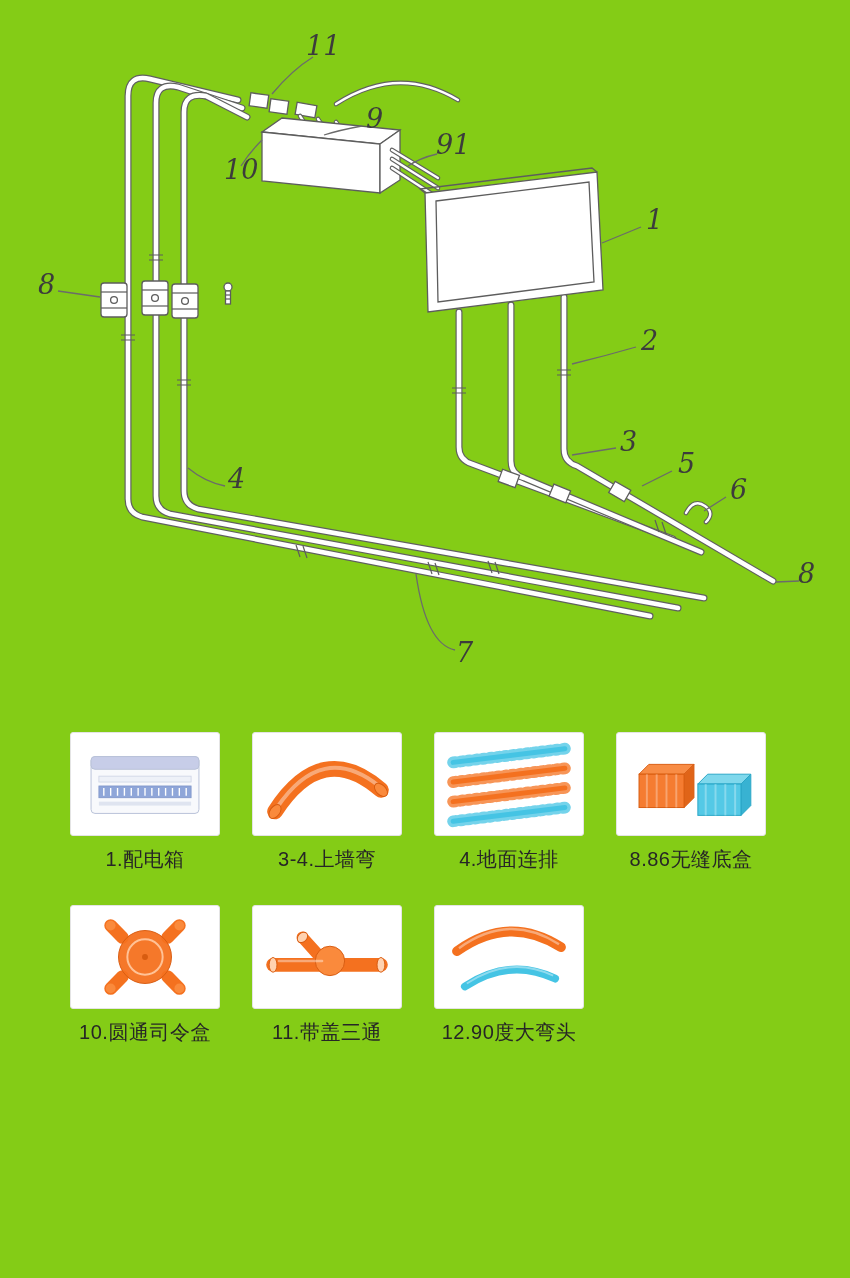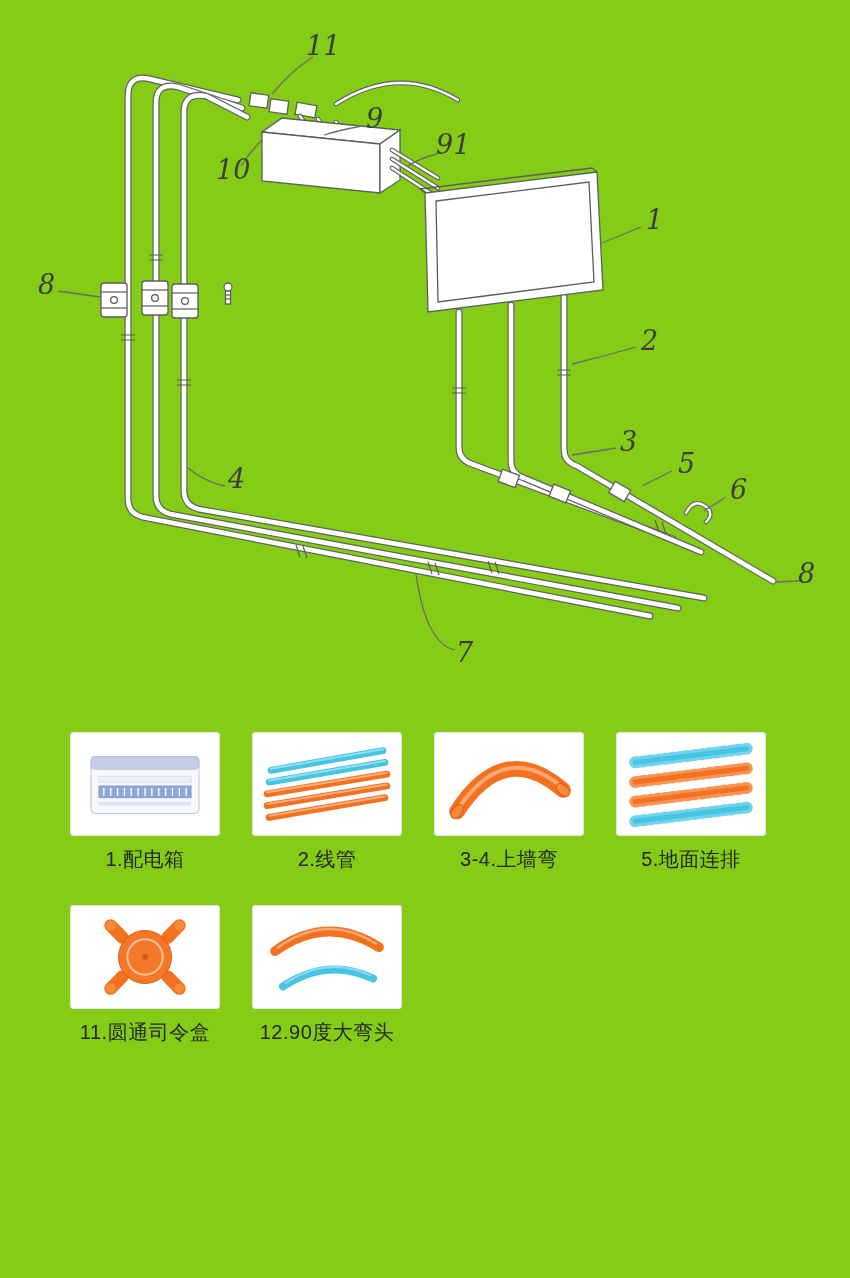--- a/index.html
+++ b/index.html
@@ -147,21 +147,21 @@
         <path d="M726,497 L704,511"></path>
         <path d="M225,486 Q205,482 188,468"></path>
         <path d="M799,581 L776,582"></path>
         <path d="M455,650 Q426,644 416,574"></path>
       </g>
     </svg>
 
     <span class="callout" style="left:306px;top:32px">11</span>
     <span class="callout" style="left:366px;top:105px">9</span>
     <span class="callout" style="left:436px;top:131px">91</span>
-    <span class="callout" style="left:216px;top:156px">10</span>
+    <span class="callout" style="left:224px;top:156px">10</span>
     <span class="callout" style="left:646px;top:206px">1</span>
     <span class="callout" style="left:38px;top:271px">8</span>
     <span class="callout" style="left:641px;top:327px">2</span>
     <span class="callout" style="left:620px;top:428px">3</span>
     <span class="callout" style="left:678px;top:450px">5</span>
     <span class="callout" style="left:730px;top:476px">6</span>
     <span class="callout" style="left:228px;top:465px">4</span>
     <span class="callout" style="left:798px;top:560px">8</span>
     <span class="callout" style="left:456px;top:639px">7</span>
   </div>
@@ -175,41 +175,20 @@
           <rect x="20" y="24" width="110" height="13" rx="4" fill="#c7cde8" stroke="#b9c2d8"></rect>
           <rect x="28" y="44" width="94" height="6" fill="#eef1f8" stroke="#ccd3e4" stroke-width="0.8"></rect>
           <rect x="28" y="54" width="94" height="12" fill="#8fa6d9" stroke="#7e95c8" stroke-width="0.8"></rect>
           <path d="M33,56V64 M40,56V64 M47,56V64 M54,56V64 M61,56V64 M68,56V64 M75,56V64 M82,56V64 M89,56V64 M96,56V64 M103,56V64 M110,56V64 M117,56V64" stroke="#fff" stroke-width="1.4"></path>
           <rect x="28" y="70" width="94" height="4" fill="#dfe4f0"></rect>
         </svg>
       </div>
       <figcaption class="cap">1.配电箱</figcaption>
     </figure>
 
-    <figure class="cell">
-      <div class="card">
-        <svg width="148" height="102" viewBox="0 0 150 104">
-          <g stroke-linecap="round" stroke-width="7" fill="none">
-            <line x1="18" y1="38" x2="132" y2="18" stroke="#45c4e4"></line>
-            <line x1="16" y1="50" x2="134" y2="30" stroke="#45c4e4"></line>
-            <line x1="14" y1="62" x2="136" y2="42" stroke="#f4711f"></line>
-            <line x1="14" y1="74" x2="136" y2="54" stroke="#f4711f"></line>
-            <line x1="16" y1="86" x2="134" y2="66" stroke="#f4711f"></line>
-          </g>
-          <g stroke="#ffffff" stroke-opacity="0.45" stroke-width="2" stroke-linecap="round">
-            <line x1="18" y1="36.5" x2="132" y2="16.5"></line>
-            <line x1="16" y1="48.5" x2="134" y2="28.5"></line>
-            <line x1="14" y1="60.5" x2="136" y2="40.5"></line>
-            <line x1="14" y1="72.5" x2="136" y2="52.5"></line>
-            <line x1="16" y1="84.5" x2="134" y2="64.5"></line>
-          </g>
-        </svg>
-      </div>
-      <figcaption class="cap">2.线管</figcaption>
-    </figure>
 
     <figure class="cell">
       <div class="card">
         <svg width="148" height="102" viewBox="0 0 150 104">
           <path d="M22,80 Q70,6 130,58" stroke="#f4711f" stroke-width="16" fill="none" stroke-linecap="round"></path>
           <path d="M24,76 Q70,8 128,54" stroke="#ffffff" stroke-opacity="0.4" stroke-width="4" fill="none" stroke-linecap="round"></path>
           <ellipse cx="22" cy="80" rx="8" ry="5" fill="#fa8a3c" stroke="#d85c10" transform="rotate(-55 22 80)"></ellipse>
           <ellipse cx="130" cy="58" rx="8" ry="5" fill="#fa8a3c" stroke="#d85c10" transform="rotate(45 130 58)"></ellipse>
         </svg>
       </div>
@@ -224,25 +203,40 @@
             <line x1="18" y1="30" x2="132" y2="16" stroke="#45c4e4" stroke-width="5"></line>
             <line x1="18" y1="50" x2="132" y2="36" stroke="#f4711f" stroke-width="12" stroke-dasharray="2.5,5" stroke-opacity="0.75"></line>
             <line x1="18" y1="50" x2="132" y2="36" stroke="#f4711f" stroke-width="5"></line>
             <line x1="18" y1="70" x2="132" y2="56" stroke="#f4711f" stroke-width="12" stroke-dasharray="2.5,5" stroke-opacity="0.75"></line>
             <line x1="18" y1="70" x2="132" y2="56" stroke="#f4711f" stroke-width="5"></line>
             <line x1="18" y1="90" x2="132" y2="76" stroke="#45c4e4" stroke-width="12" stroke-dasharray="2.5,5" stroke-opacity="0.75"></line>
             <line x1="18" y1="90" x2="132" y2="76" stroke="#45c4e4" stroke-width="5"></line>
           </g>
         </svg>
       </div>
-      <figcaption class="cap">5.地面连排</figcaption>
-    </figure>
-
-
-
+      <figcaption class="cap">4.地面连排</figcaption>
+    </figure>
+
+
+
+    <figure class="cell">
+      <div class="card">
+        <svg width="148" height="102" viewBox="0 0 150 104">
+          <polygon points="22,42 32,32 78,32 68,42" fill="#f88c45" stroke="#d85c10"></polygon>
+          <polygon points="68,42 78,32 78,66 68,76" fill="#e06418" stroke="#d85c10"></polygon>
+          <rect x="22" y="42" width="46" height="34" fill="#f4711f" fill-opacity="0.92" stroke="#d85c10"></rect>
+          <path d="M30,42V76 M40,42V76 M50,42V76 M60,42V76" stroke="#ffffff" stroke-opacity="0.3" stroke-width="2"></path>
+          <polygon points="82,52 92,42 136,42 126,52" fill="#7fd8ec" stroke="#2aa6c6"></polygon>
+          <polygon points="126,52 136,42 136,74 126,84" fill="#38b2d2" stroke="#2aa6c6"></polygon>
+          <rect x="82" y="52" width="44" height="32" fill="#45c4e4" fill-opacity="0.92" stroke="#2aa6c6"></rect>
+          <path d="M90,52V84 M100,52V84 M110,52V84 M120,52V84" stroke="#ffffff" stroke-opacity="0.3" stroke-width="2"></path>
+        </svg>
+      </div>
+      <figcaption class="cap">8.86无缝底盒</figcaption>
+    </figure>
 
 
 
     <figure class="cell">
       <div class="card">
         <svg width="148" height="102" viewBox="0 0 150 104">
           <g stroke="#f4711f" stroke-width="13" stroke-linecap="round">
             <line x1="52" y1="32" x2="40" y2="20"></line>
             <line x1="98" y1="32" x2="110" y2="20"></line>
             <line x1="52" y1="72" x2="40" y2="84"></line>
@@ -250,23 +244,37 @@
           </g>
           <circle cx="40" cy="20" r="5" fill="#fa8a3c"></circle>
           <circle cx="110" cy="20" r="5" fill="#fa8a3c"></circle>
           <circle cx="40" cy="84" r="5" fill="#fa8a3c"></circle>
           <circle cx="110" cy="84" r="5" fill="#fa8a3c"></circle>
           <circle cx="75" cy="52" r="27" fill="#f4711f" fill-opacity="0.95" stroke="#d85c10"></circle>
           <circle cx="75" cy="52" r="18" fill="none" stroke="#ffc296" stroke-width="2"></circle>
           <circle cx="75" cy="52" r="3" fill="#d85c10"></circle>
         </svg>
       </div>
-      <figcaption class="cap">11.圆通司令盒</figcaption>
-    </figure>
-
+      <figcaption class="cap">10.圆通司令盒</figcaption>
+    </figure>
+
+    <figure class="cell">
+      <div class="card">
+        <svg width="148" height="102" viewBox="0 0 150 104">
+          <line x1="20" y1="60" x2="130" y2="60" stroke="#f4711f" stroke-width="14" stroke-linecap="round"></line>
+          <line x1="68" y1="52" x2="50" y2="32" stroke="#f4711f" stroke-width="12" stroke-linecap="round"></line>
+          <circle cx="78" cy="56" r="15" fill="#fa8a3c" stroke="#d85c10"></circle>
+          <path d="M26,56 L70,56" stroke="#ffffff" stroke-opacity="0.4" stroke-width="2.5" stroke-linecap="round"></path>
+          <ellipse cx="20" cy="60" rx="4" ry="7.5" fill="#ffd2b0" stroke="#d85c10"></ellipse>
+          <ellipse cx="130" cy="60" rx="4" ry="7.5" fill="#ffd2b0" stroke="#d85c10"></ellipse>
+          <ellipse cx="50" cy="32" rx="6" ry="4.5" fill="#ffd2b0" stroke="#d85c10" transform="rotate(-45 50 32)"></ellipse>
+        </svg>
+      </div>
+      <figcaption class="cap">11.带盖三通</figcaption>
+    </figure>
 
     <figure class="cell">
       <div class="card">
         <svg width="148" height="102" viewBox="0 0 150 104">
           <path d="M22,46 Q75,8 128,42" stroke="#f4711f" stroke-width="10" fill="none" stroke-linecap="round"></path>
           <path d="M24,43 Q75,6 126,39" stroke="#ffffff" stroke-opacity="0.4" stroke-width="2.5" fill="none"></path>
           <path d="M30,82 Q76,52 122,74" stroke="#45c4e4" stroke-width="8" fill="none" stroke-linecap="round"></path>
           <path d="M32,79 Q76,50 120,71" stroke="#ffffff" stroke-opacity="0.4" stroke-width="2" fill="none"></path>
         </svg>
       </div>

